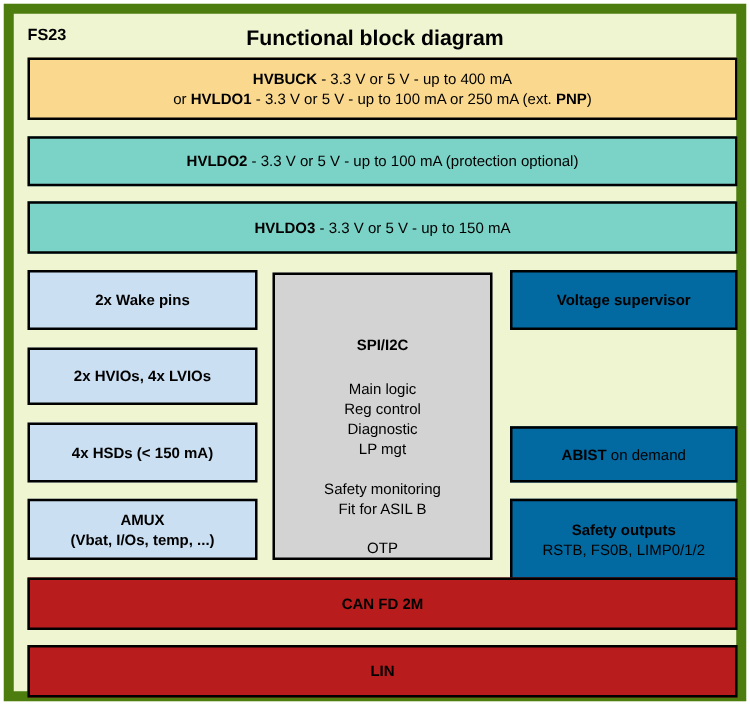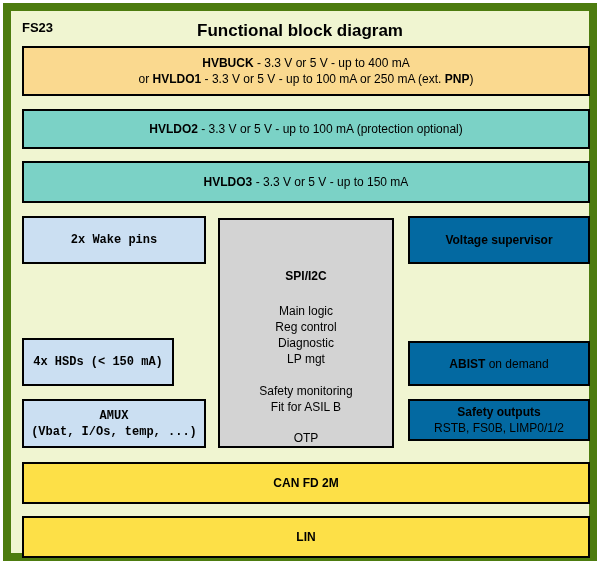--- a/index.html
+++ b/index.html
@@ -29,37 +29,37 @@
     border:2px solid #000000;
     display:flex; flex-direction:column;
     align-items:center; justify-content:center;
     text-align:center;
     font-size:12px; line-height:16px;
   }
   .b { font-weight:bold; }
   
   .buck   { background:#fad98f; }
   .ldo    { background:#7bd2c6; }
-  .io     { background:#cbdff2; font-weight:bold;font-family:Liberation Mono, monospace; }
+  .io     { background:#cbdff2; font-weight:bold; }
   .core   { background:#d3d3d3; justify-content:space-between; padding-top:48px; }
   .safety { background:#0369a1; }
-  .comm   { background:#fde047; font-weight:bold; }
+  .comm   { background:#b91c1c; font-weight:bold; }
   
   .p-buck   { left:11px;  top:35px;  width:568px; height:50px; }
   .p-ldo2   { left:11px;  top:98px;  width:568px; height:40px; }
   .p-ldo3   { left:11px;  top:150px; width:568px; height:42px; }
   .p-io1    { left:11px;  top:205px; width:184px; height:48px; }
   .p-io2    { left:11px;  top:267px; width:184px; height:46px; }
-  .p-io3    { left:11px;  top:327px; width:152px; height:48px; }
+  .p-io3    { left:11px;  top:327px; width:184px; height:48px; }
   .p-io4    { left:11px;  top:388px; width:184px; height:49px; }
   .p-core   { left:207px; top:207px; width:176px; height:230px; }
   .p-saf1   { left:397px; top:205px; width:182px; height:48px; }
   .p-saf2   { left:397px; top:267px; width:182px; height:46px; }
   .p-saf3   { left:397px; top:330px; width:182px; height:45px; }
-  .p-saf4   { left:397px; top:388px; width:182px; height:42px; }
+  .p-saf4   { left:397px; top:388px; width:182px; height:65px; }
   .p-can    { left:11px;  top:451px; width:568px; height:42px; }
   .p-lin    { left:11px;  top:505px; width:568px; height:42px; }
   
   .core .core-title { font-weight:bold; margin-bottom:4px; }
   .core .group { margin-top:6px; }
   .core .group:first-of-type { margin-top:0; }
 </style>
 </head>
 <body>
 
@@ -78,20 +78,23 @@
   </div>
 
   <div class="box ldo p-ldo3">
     <div><span class="b">HVLDO3</span><span> - 3.3 V or 5 V - up to 150 mA</span></div>
   </div>
 
   <div class="box io p-io1">
     <div>2x Wake pins</div>
   </div>
 
+  <div class="box io p-io2">
+    <div>2x HVIOs, 4x LVIOs</div>
+  </div>
 
   <div class="box io p-io3">
     <div>4x HSDs (&lt; 150 mA)</div>
   </div>
 
   <div class="box io p-io4">
     <div>AMUX</div>
     <div>(Vbat, I/Os, temp, ...)</div>
   </div>
 

